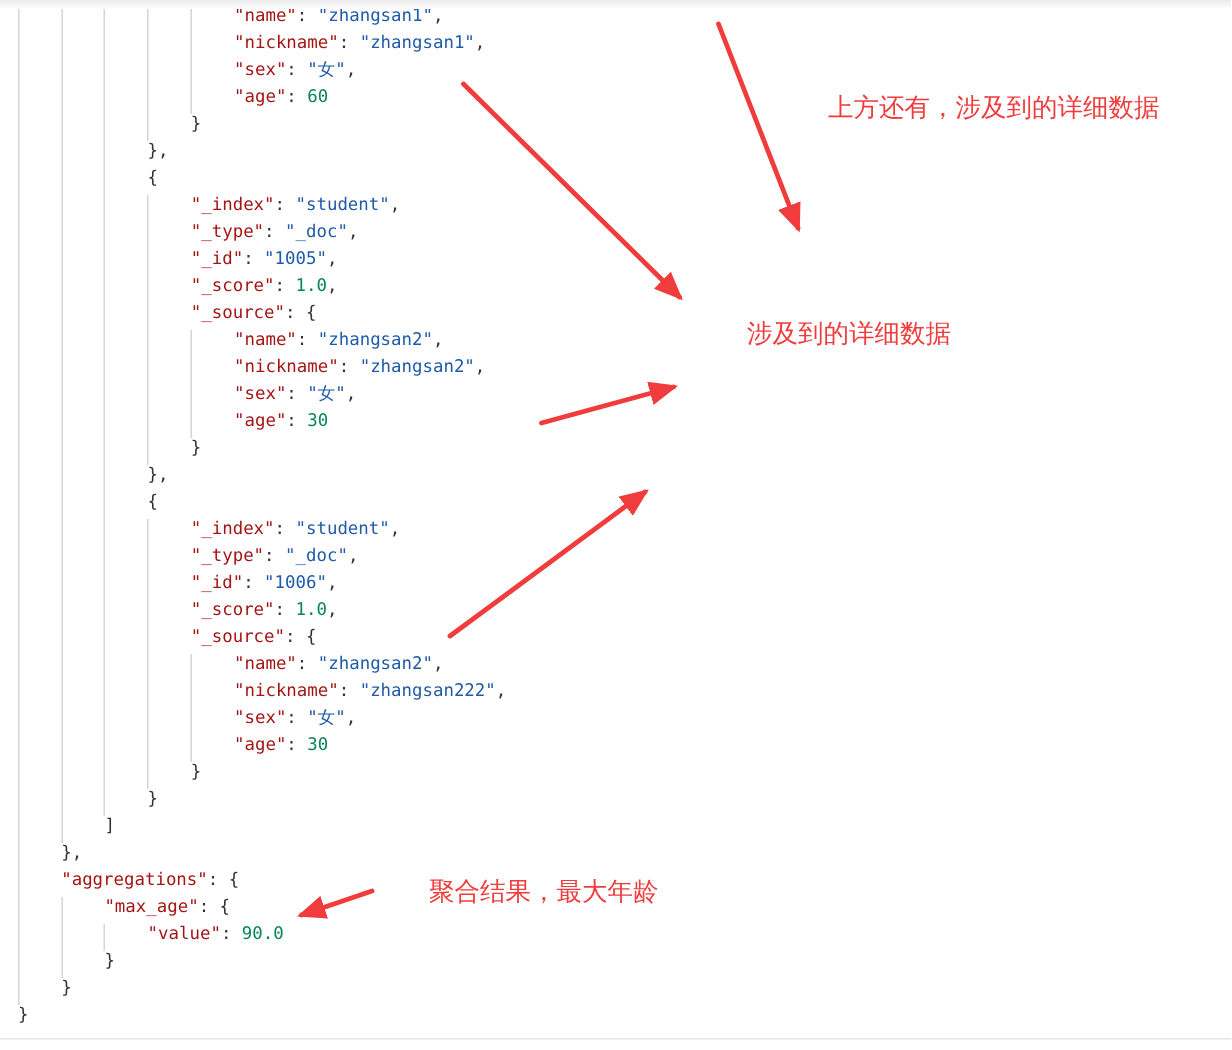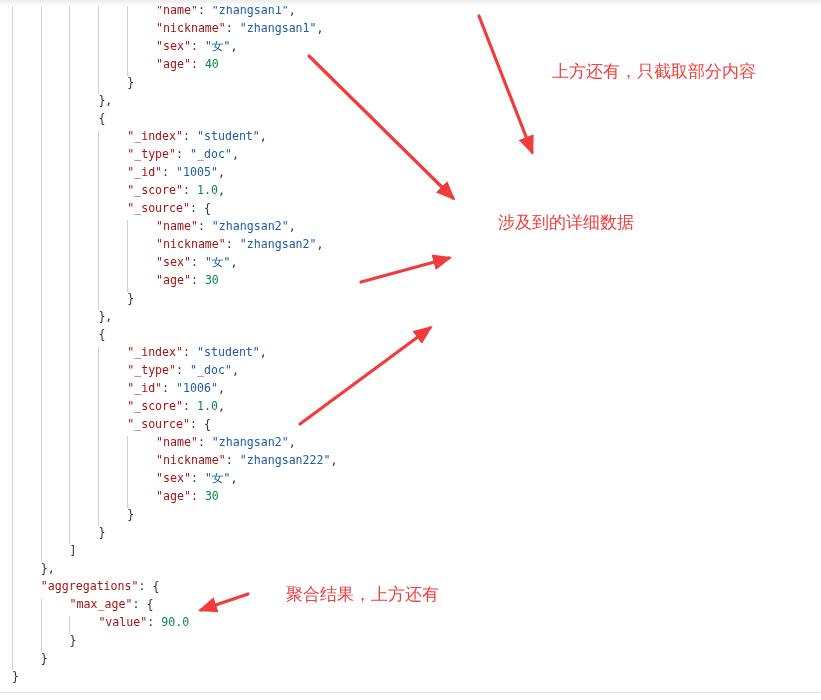--- a/index.html
+++ b/index.html
@@ -21,21 +21,21 @@
 </style>
 </head>
 <body>
 
 <div class="topshade"></div>
 
 <div class="code" id="code">
     <div class="line" style="top: 0px; left: 156px;"><span class="k">"name"</span><span class="p">: </span><span class="s">"zhangsan1"</span><span class="p">,</span></div>
     <div class="line" style="top: 18px; left: 156px;"><span class="k">"nickname"</span><span class="p">: </span><span class="s">"zhangsan1"</span><span class="p">,</span></div>
     <div class="line" style="top: 36px; left: 156px;"><span class="k">"sex"</span><span class="p">: </span><span class="s">"女"</span><span class="p">,</span></div>
-    <div class="line" style="top: 54px; left: 156px;"><span class="k">"age"</span><span class="p">: </span><span class="n">40</span></div>
+    <div class="line" style="top: 54px; left: 156px;"><span class="k">"age"</span><span class="p">: </span><span class="n">60</span></div>
     <div class="line" style="top: 72px; left: 127.2px;"><span class="p">}</span></div>
     <div class="line" style="top: 90px; left: 98.4px;"><span class="p">},</span></div>
     <div class="line" style="top: 108px; left: 98.4px;"><span class="p">{</span></div>
     <div class="line" style="top: 126px; left: 127.2px;"><span class="k">"_index"</span><span class="p">: </span><span class="s">"student"</span><span class="p">,</span></div>
     <div class="line" style="top: 144px; left: 127.2px;"><span class="k">"_type"</span><span class="p">: </span><span class="s">"_doc"</span><span class="p">,</span></div>
     <div class="line" style="top: 162px; left: 127.2px;"><span class="k">"_id"</span><span class="p">: </span><span class="s">"1005"</span><span class="p">,</span></div>
     <div class="line" style="top: 180px; left: 127.2px;"><span class="k">"_score"</span><span class="p">: </span><span class="n">1.0</span><span class="p">,</span></div>
     <div class="line" style="top: 198px; left: 127.2px;"><span class="k">"_source"</span><span class="p">: </span><span class="p">{</span></div>
     <div class="line" style="top: 216px; left: 156px;"><span class="k">"name"</span><span class="p">: </span><span class="s">"zhangsan2"</span><span class="p">,</span></div>
     <div class="line" style="top: 234px; left: 156px;"><span class="k">"nickname"</span><span class="p">: </span><span class="s">"zhangsan2"</span><span class="p">,</span></div>
@@ -60,23 +60,23 @@
     <div class="line" style="top: 576px; left: 40.8px;"><span class="k">"aggregations"</span><span class="p">: </span><span class="p">{</span></div>
     <div class="line" style="top: 594px; left: 69.6px;"><span class="k">"max_age"</span><span class="p">: </span><span class="p">{</span></div>
     <div class="line" style="top: 612px; left: 98.4px;"><span class="k">"value"</span><span class="p">: </span><span class="n">90.0</span></div>
     <div class="line" style="top: 630px; left: 69.6px;"><span class="p">}</span></div>
     <div class="line" style="top: 648px; left: 40.8px;"><span class="p">}</span></div>
     <div class="line" style="top: 666px; left: 12px;"><span class="p">}</span></div>
   </div>
 
 <div class="bottomline"></div>
 
-<div class="note" style="left:552px; top:60px;">上方还有，只截取部分内容</div>
+<div class="note" style="left:552px; top:60px;">上方还有，涉及到的详细数据</div>
 <div class="note" style="left:498px; top:211px;">涉及到的详细数据</div>
-<div class="note" style="left:286px; top:583px;">聚合结果，上方还有</div>
+<div class="note" style="left:286px; top:583px;">聚合结果，最大年龄</div>
 
 <svg class="arrows" viewBox="0 0 821 700">
   <defs>
     <marker id="ah" markerWidth="6" markerHeight="5" refX="5" refY="2.5" orient="auto" markerUnits="strokeWidth">
       <path d="M0,0 L6,2.5 L0,5 Z" fill="#f03c3c"></path>
     </marker>
   </defs>
   <g stroke="#f03c3c" stroke-linecap="round" fill="none">
     <line x1="479" y1="16" x2="532" y2="152" stroke-width="3.2" marker-end="url(#ah)"></line>
     <line x1="309" y1="56" x2="453" y2="198" stroke-width="3.2" marker-end="url(#ah)"></line>

